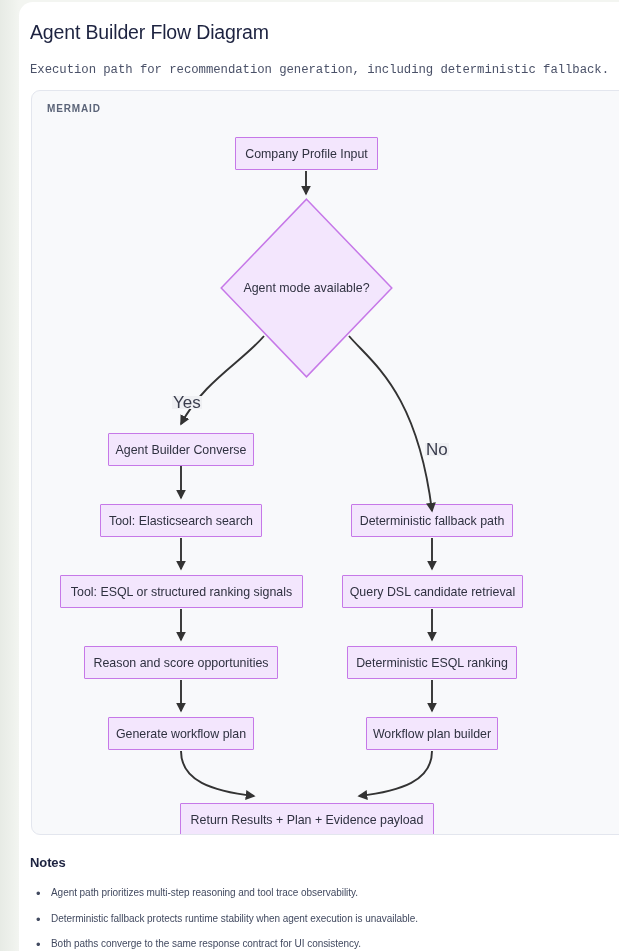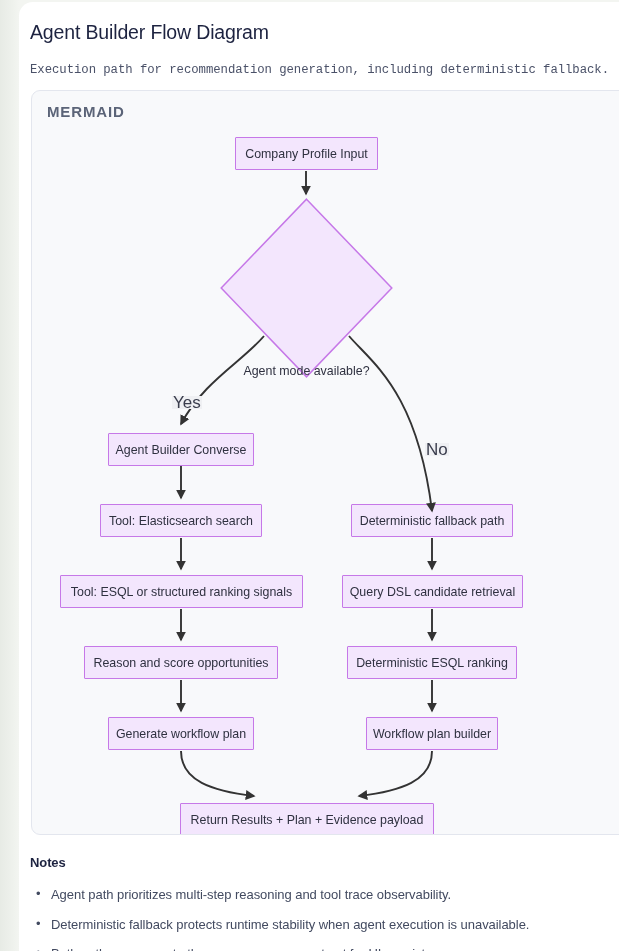--- a/index.html
+++ b/index.html
@@ -63,21 +63,21 @@
     background: #f8f9fb;
     border: 1px solid #e3e6ee;
     border-radius: 9px;
     box-sizing: border-box;
     overflow: hidden;
   }
   .mermaid-label {
     position: absolute;
     left: 15px;
     top: 12px;
-    font-size: 15px;
+    font-size: 10px;
     font-weight: 700;
     letter-spacing: 0.85px;
     color: #5b6478;
   }
   .canvas {
     position: absolute;
     left: 0; top: 0;
     width: 620px;
     height: 745px;
   }
@@ -92,21 +92,21 @@
     justify-content: center;
     font-size: 12.4px;
     color: #2f3140;
     white-space: nowrap;
     border-radius: 1px;
     padding: 0 4px;
   }
   .diamond-wrap {
     position: absolute;
     display: flex;
-    align-items: flex-end;
+    align-items: center;
     justify-content: center;
   }
   .diamond-shape {
     position: absolute;
     left: 0; top: 0;
     width: 100%;
     height: 100%;
   }
   .diamond-text {
     position: relative;
@@ -147,21 +147,21 @@
     left: 11px;
     top: 885px;
     width: 580px;
     margin: 0;
     padding: 0;
     list-style: none;
   }
   .notes-list li {
     position: relative;
     padding-left: 21px;
-    font-size: 13px;
+    font-size: 10px;
     color: #424a60;
     letter-spacing: -0.05px;
     margin-bottom: 14.5px;
     white-space: nowrap;
   }
   .notes-list li:before {
     content: "\2022";
     position: absolute;
     left: 6px;
     top: -1px;

